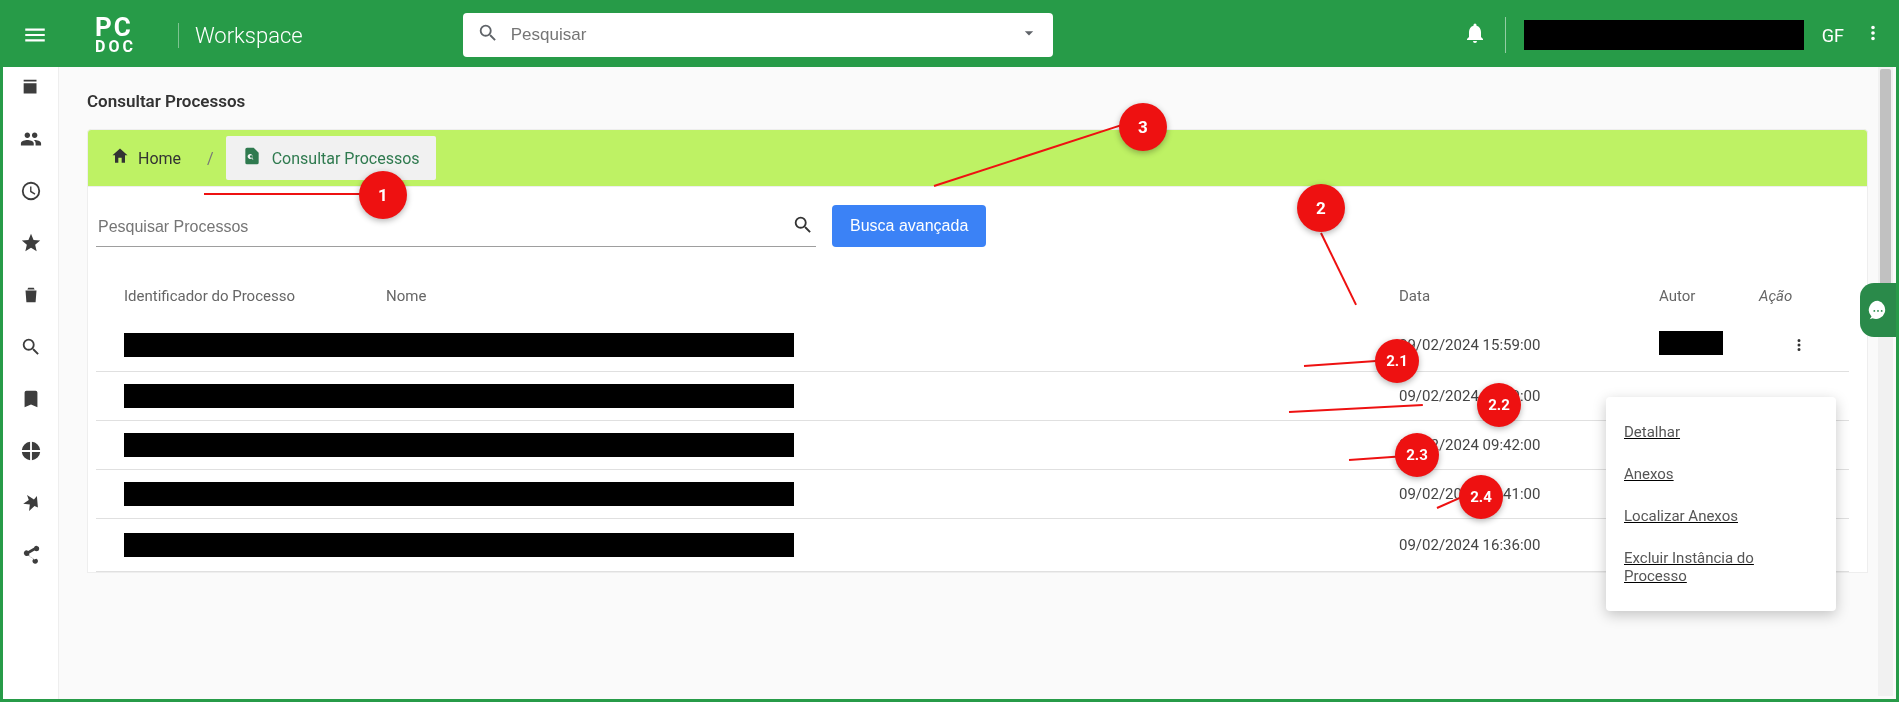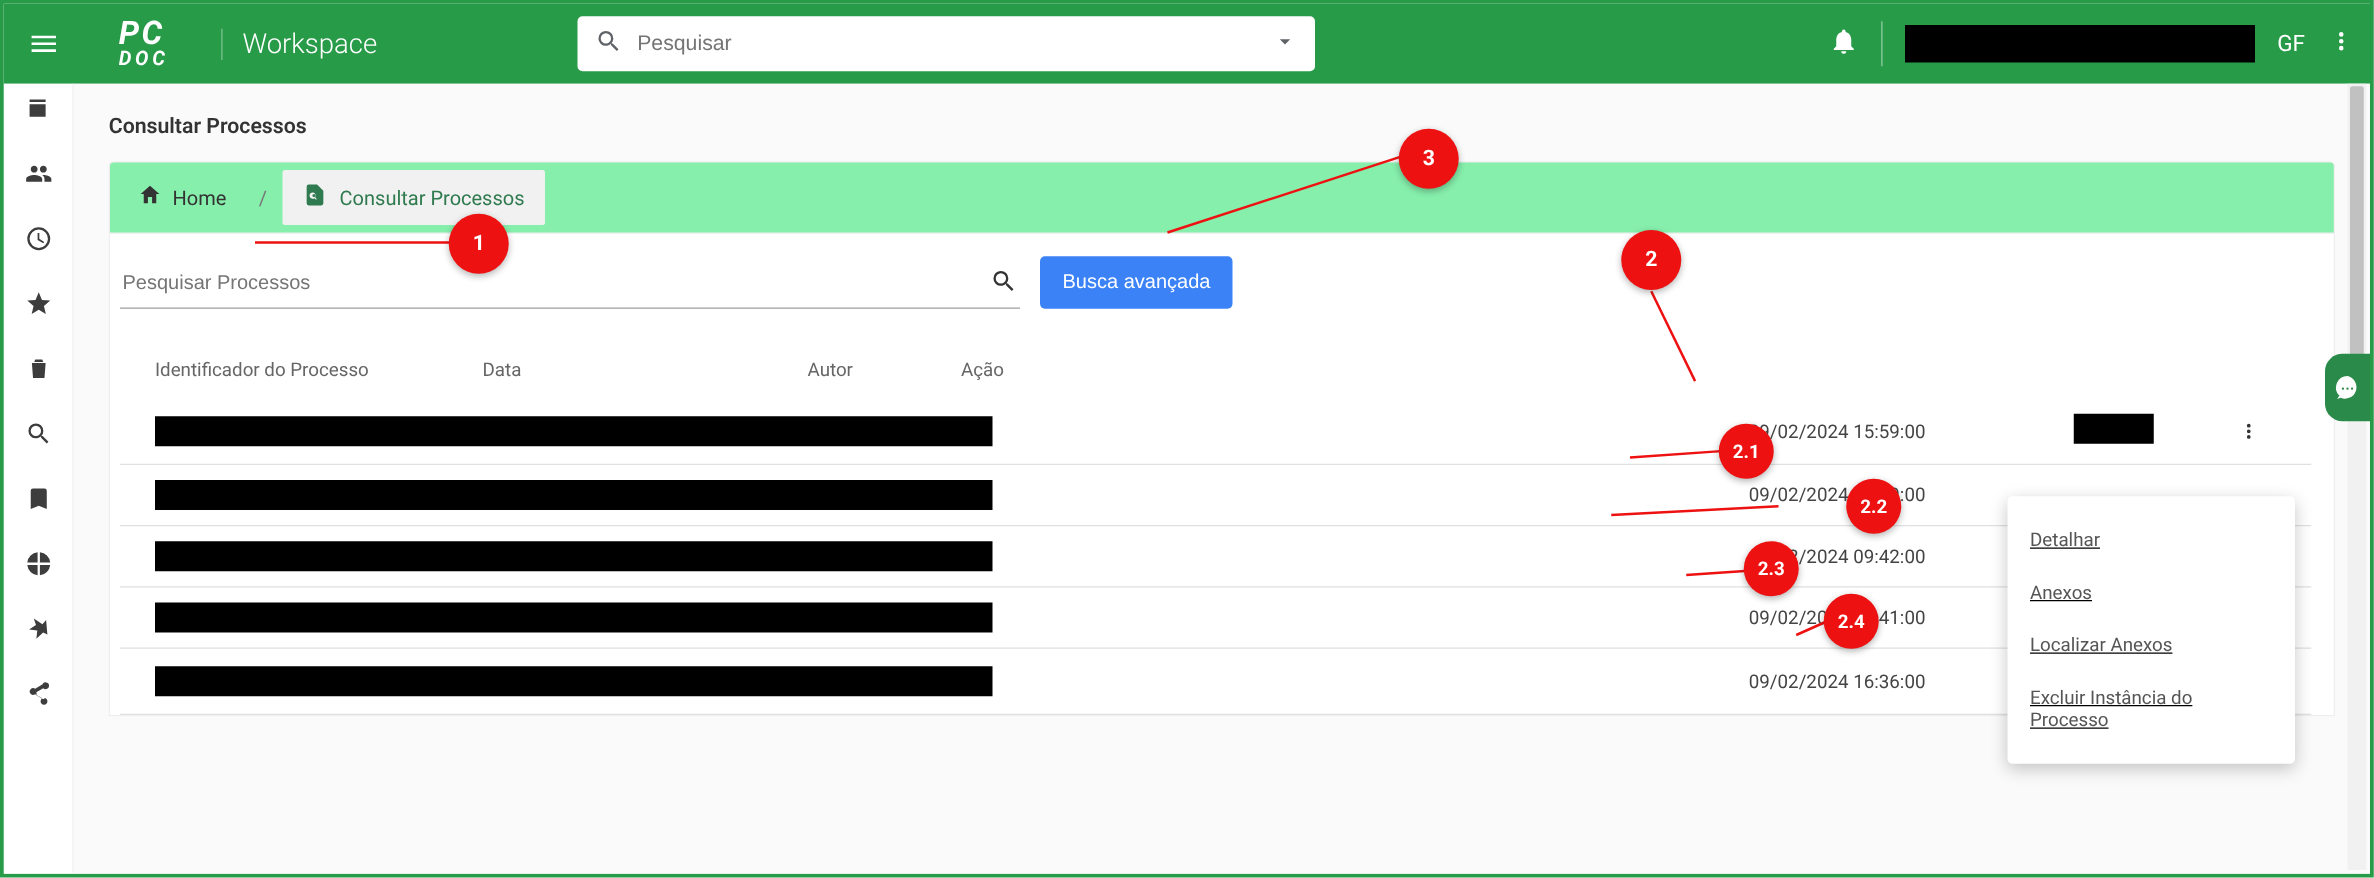--- a/index.html
+++ b/index.html
@@ -1,21 +1,21 @@
 <!DOCTYPE html>
 <html><head>
 <meta charset="utf-8">
 <style>
 * { box-sizing: border-box; margin: 0; padding: 0; }
 body { font-family: -apple-system, BlinkMacSystemFont, "Segoe UI", Roboto, Arial, sans-serif; background: #fff; width: 1899px; height: 702px; overflow: hidden; position: relative; border: 3px solid #279b48; }
 .header { background: #279b48; height: 64px; display: flex; align-items: center; padding: 0 12px; color: #fff; }
 .hamburger { width: 40px; height: 40px; display: flex; align-items: center; justify-content: center; cursor: pointer; }
 .hamburger svg { fill: #fff; }
 .logo { margin-left: 40px; display: flex; align-items: center; gap: 18px; }
-.logo-text { font-weight: bold; font-size: 26px; line-height: 0.9; font-style: italic; }
+.logo-text { font-weight: bold; font-size: 26px; line-height: 0.9; }
 .logo-text .pc { letter-spacing: 2px; }
 .logo-text .doc { font-size: 16px; letter-spacing: 3px; display:block; }
 .workspace { font-size: 22px; font-weight: 300; padding-left: 16px; border-left: 1px solid rgba(255,255,255,0.4); margin-left: 24px; }
 .topsearch { margin-left: 160px; background: #fff; border-radius: 4px; width: 590px; height: 44px; display: flex; align-items: center; padding: 0 14px; }
 .topsearch svg { fill: #5f6368; }
 .topsearch input { border: 0; outline: 0; flex: 1; font-size: 17px; color: #5f6368; margin-left: 12px; }
 .topsearch .dd { margin-left: auto; }
 .hdr-right { margin-left: auto; display: flex; align-items: center; gap: 18px; }
 .bell svg { fill: #fff; }
 .vline { width: 1px; height: 36px; background: rgba(255,255,255,0.5); }
@@ -25,42 +25,42 @@
 .kebab svg { fill: #fff; }
 
 .body-wrap { display: flex; height: calc(702px - 64px - 6px); }
 .side { width: 56px; background: #fff; border-right: 1px solid #eee; display: flex; flex-direction: column; align-items: center; padding-top: 8px; gap: 28px; position: relative; }
 .side .chev { position: absolute; top: 4px; left: 56px; width: 14px; height: 24px; display:flex; align-items:center; justify-content:center; }
 .side-item { width: 24px; height: 24px; display: flex; align-items: center; justify-content: center; cursor: pointer; }
 .side-item svg { fill: #3d3d3d; }
 
 .main { flex: 1; background: #fafafa; padding: 24px 28px 0 28px; position: relative; overflow: hidden; }
 .page-title { font-size: 17px; color: #333; font-weight: 600; margin-bottom: 18px; }
-.crumb-wrap { background: #86efac; border: 1px solid #eee; border-radius: 4px 4px 0 0; padding: 6px 8px; display: flex; align-items: center; gap: 12px; }
+.crumb-wrap { background: #bef264; border: 1px solid #eee; border-radius: 4px 4px 0 0; padding: 6px 8px; display: flex; align-items: center; gap: 12px; }
 .crumb-home { display: flex; align-items: center; gap: 8px; padding: 10px 14px; color: #333; font-size: 16px; cursor:pointer;}
 .crumb-home svg { fill: #333; }
 .crumb-sep { color: #777; }
 .crumb-cur { display: flex; align-items: center; gap: 10px; background: #f1f1f1; padding: 10px 16px; color: #2f7a4f; font-size: 16px; border-radius: 2px; }
 .crumb-cur svg { fill: #2f7a4f; }
 
 .content-card { background: #fff; border: 1px solid #eee; border-top: 0; padding: 18px 18px 0 8px; }
 .search-row { display: flex; align-items: flex-end; gap: 16px; margin-bottom: 26px; }
 .proc-search { flex: 0 0 720px; border-bottom: 1px solid #9e9e9e; display: flex; align-items: center; padding: 4px 2px 6px 2px; }
 .proc-search input { border: 0; outline: 0; flex: 1; font-size: 16px; color: #9e9e9e; }
 .proc-search svg { fill: #333; }
 .btn-advanced { background: #3b82f6; color: #fff; border: 0; border-radius: 4px; padding: 12px 18px; font-size: 16px; cursor: pointer; }
 
 .table { width: 100%; }
 .thead { display: flex; padding: 14px 10px; }
 .th { color: #666; font-size: 15px; }
 .col-id { width: 280px; padding-left: 18px; }
 .col-nome { flex: 1; }
 .col-data { width: 260px; }
 .col-autor { width: 100px; text-align: left; }
-.col-acao { width: 80px; text-align: center; }
+.col-acao { width: 80px; text-align: left; font-style: italic; }
 .trow { display: flex; align-items: center; padding: 12px 10px; border-bottom: 1px solid #e0e0e0; }
 .trow .blackcell { background: #000; height: 24px; }
 .trow .col-id-cell { width: 280px; padding-left: 18px; }
 .trow .col-nome-cell { flex: 1; }
 .trow .mask { background:#000; height:24px; width: 670px; display:block; }
 .trow .col-data-cell { width: 260px; color: #444; font-size: 15px; }
 .trow .col-autor-cell { width: 100px; text-align: left; }
 .trow .col-autor-cell .blackcell { width: 64px; display:inline-block; }
 .trow .col-acao-cell { width: 80px; text-align: center; }
 .row-kebab { display:inline-flex; width:28px; height:28px; align-items:center; justify-content:center; cursor:pointer; }
@@ -201,20 +201,21 @@
           <span><svg width="22" height="22" viewBox="0 0 24 24">
                 <path d="M15.5 14h-.79l-.28-.27A6.471 6.471 0 0016 9.5 6.5 6.5 0 109.5 16c1.61 0 3.09-.59 4.23-1.57l.27.28v.79l5 5L20.49 19l-5-5zM9.5 14A4.5 4.5 0 119.5 5a4.5 4.5 0 010 9z"></path>
               </svg></span>
         </div>
         <button class="btn-advanced">Busca avançada</button>
       </div>
 
       <div class="table">
         <div class="thead">
           <div class="th col-id">Identificador do Processo</div>
+          <div class="th col-nome">Nome</div>
           <div class="th col-data">Data</div>
           <div class="th col-autor">Autor</div>
           <div class="th col-acao">Ação</div>
         </div>
 
         <div class="trow">
           <div class="col-id-cell">
               <span class="mask"></span>
             </div>
           <div class="col-nome-cell"></div>

